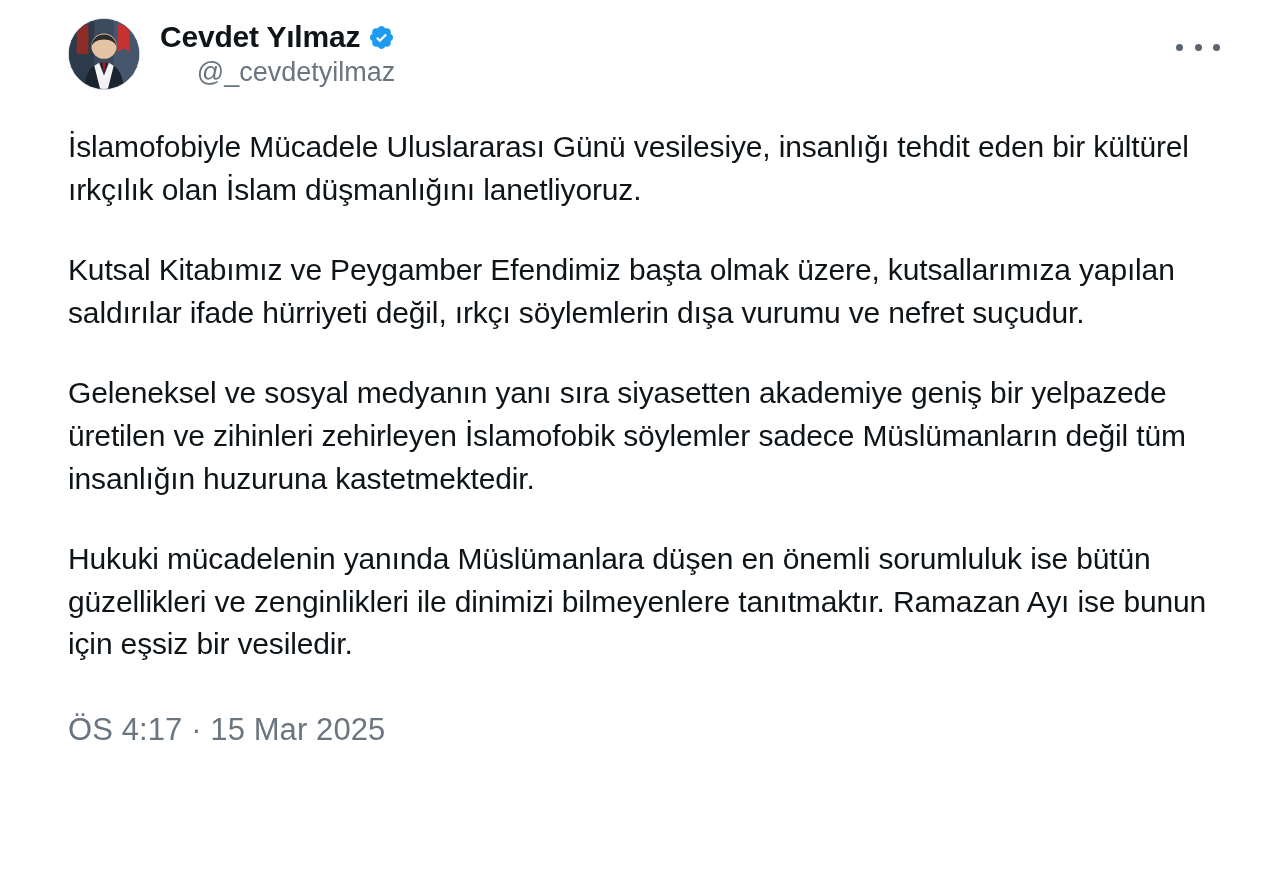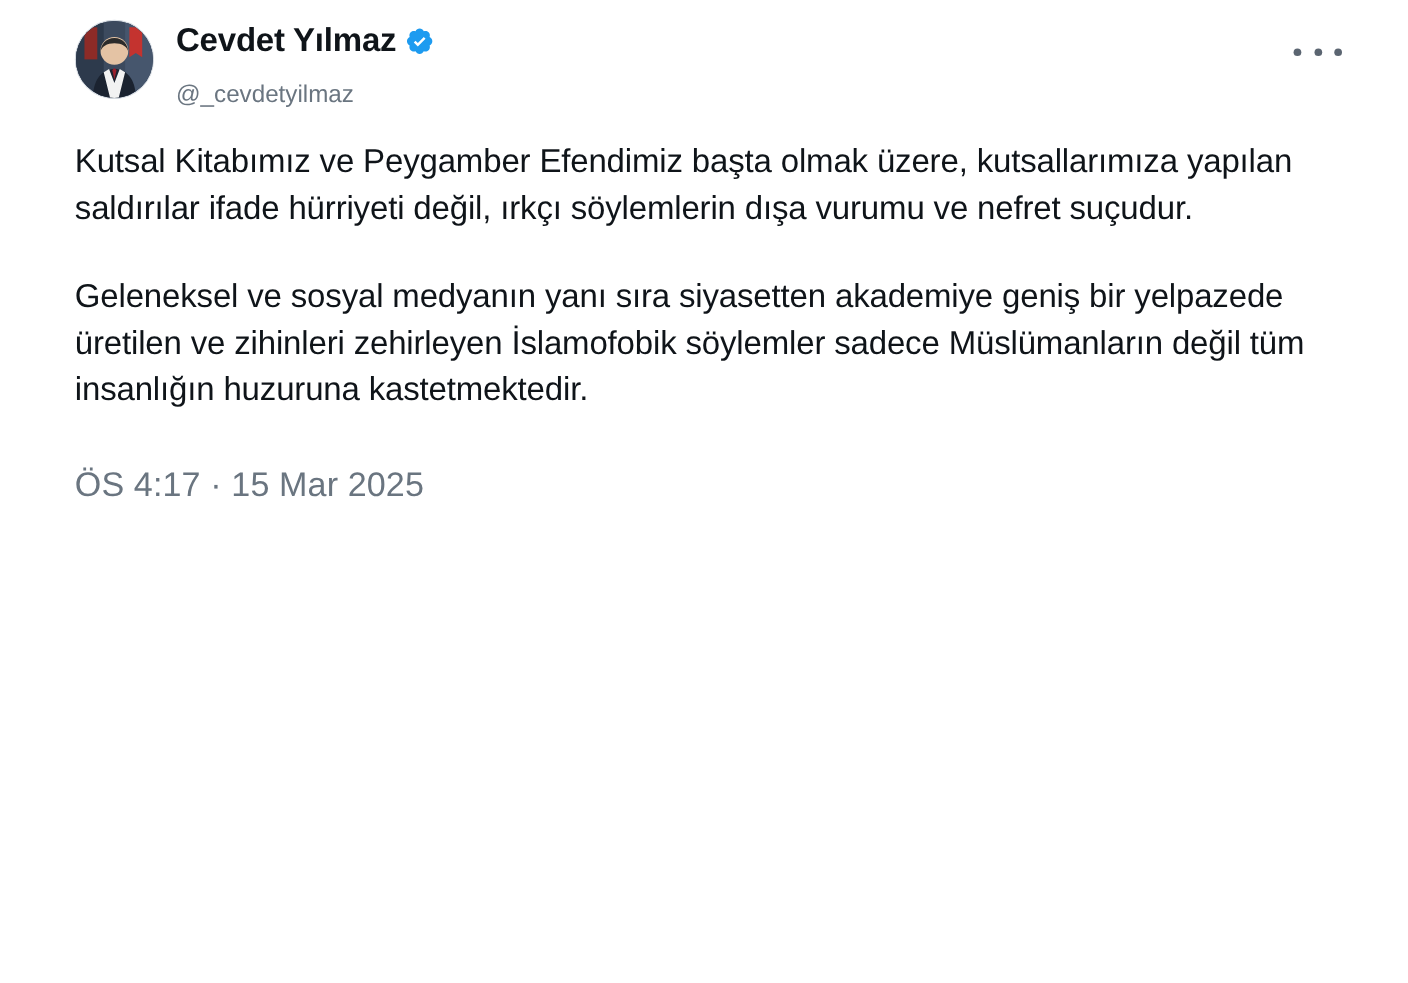--- a/index.html
+++ b/index.html
@@ -59,24 +59,25 @@
     line-height: 1.1;
   }
   .verified {
     width: 27px;
     height: 27px;
     display: inline-block;
     position: relative;
     top: 1px;
   }
   .handle {
-    font-size: 22px;
+    font-size: 27px;
     color: #6a7580;
-    margin-top: 20px;
+    margin-top: 4px;
     line-height: 1.15;
+    text-align: right;
   }
   .more-btn {
     position: absolute;
     right: 0;
     top: 14px;
     width: 44px;
     height: 30px;
     display: flex;
     align-items: center;
     justify-content: space-between;
@@ -145,20 +146,22 @@
       </div>
 
       <div class="more-btn">
         <span></span>
         <span></span>
         <span></span>
       </div>
     </div>
 
     <div class="tweet-body">
+      <p class="para">İslamofobiyle Mücadele Uluslararası Günü vesilesiye, insanlığı tehdit eden bir kültürel ırkçılık olan İslam düşmanlığını lanetliyoruz.</p>
       <p class="para">Kutsal Kitabımız ve Peygamber Efendimiz başta olmak üzere, kutsallarımıza yapılan saldırılar ifade hürriyeti değil, ırkçı söylemlerin dışa vurumu ve nefret suçudur.</p>
       <p class="para">Geleneksel ve sosyal medyanın yanı sıra siyasetten akademiye geniş bir yelpazede üretilen ve zihinleri zehirleyen İslamofobik söylemler sadece Müslümanların değil tüm insanlığın huzuruna kastetmektedir.</p>
+      <p class="para">Hukuki mücadelenin yanında Müslümanlara düşen en önemli sorumluluk ise bütün güzellikleri ve zenginlikleri ile dinimizi bilmeyenlere tanıtmaktır. Ramazan Ayı ise bunun için eşsiz bir vesiledir.</p>
     </div>
 
     <div class="tweet-meta">ÖS 4:17 · 15 Mar 2025</div>
 
   </div>
 </div>
 
 </body></html>

